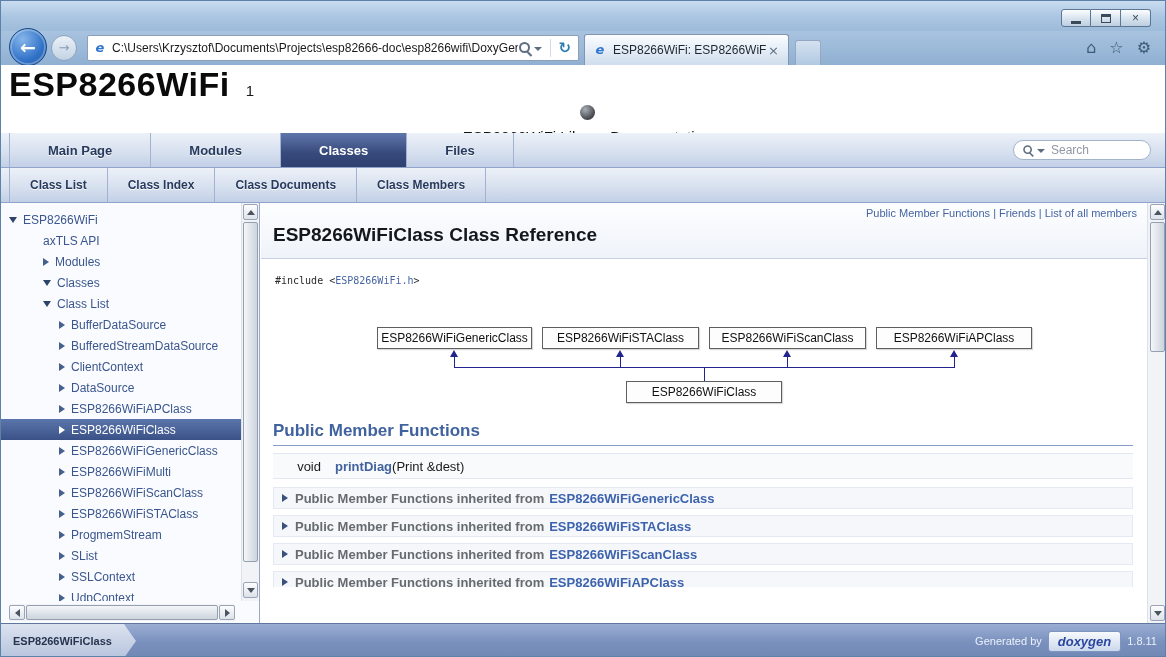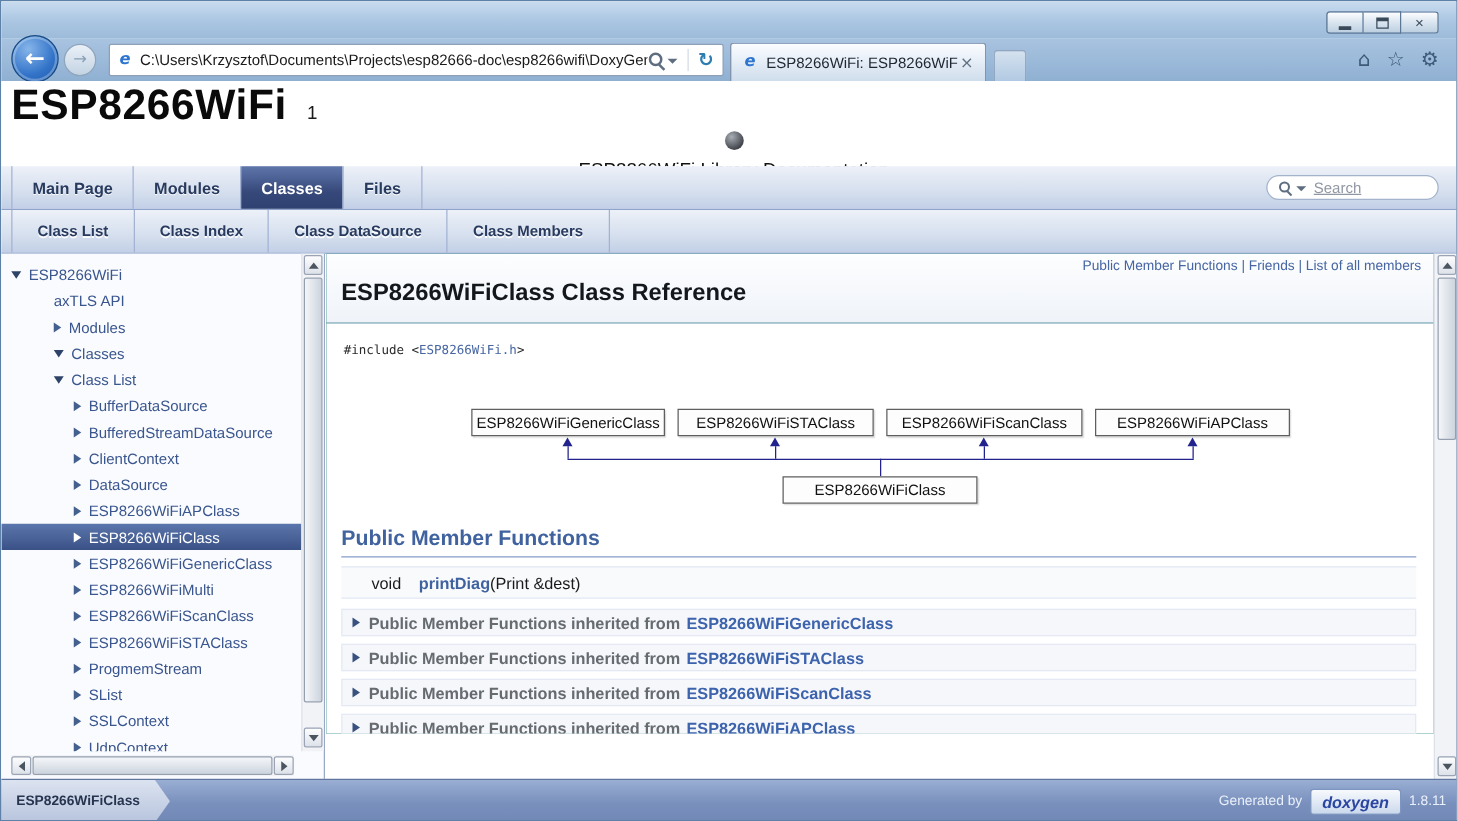--- a/index.html
+++ b/index.html
@@ -58,29 +58,29 @@
 
   .doxy-header { position:relative; height:68px; background:#fff; padding-left:8px; overflow:hidden; }
   .projectname { font-size:34px; font-weight:700; color:#0A0A0A; letter-spacing:.5px; }
   .projectnumber { font-size:15px; color:#1A1A1A; margin-left:16px; }
   .brief-row { display:flex; align-items:center; gap:8px; margin-top:1px;flex-direction:column; }
   .site-logo { width:15px; height:15px; border-radius:50%; background:radial-gradient(circle at 35% 30%, #A8AEB4, #43474D 70%); flex:none; }
   .brief-text { font-size:15px; color:#111; }
 
   .tabrow { position:relative; height:35px; background:linear-gradient(#EDF1F8,#D5DFEE 60%,#C2CFE6);
     border-bottom:1px solid #8FA3CB; display:flex; align-items:stretch; }
-  .tab-item { display:flex; align-items:center; padding:0 16px; font-size:13px; font-weight:700; color:#283A5D;
+  .tab-item { display:flex; align-items:center; padding:0 38px; font-size:13px; font-weight:700; color:#283A5D;
     border-right:1px solid #A3B2D3; text-shadow:0 1px 0 rgba(255,255,255,.9); }
   .tab-item:first-child { border-left:1px solid #A3B2D3; margin-left:8px; }
   .tab-item.active { background:linear-gradient(#5F76AB,#37497B 60%,#2F4170); color:#fff; text-shadow:none; }
   .tabrow.sub .tab-item { font-size:12px; padding:0 20px; }
   .searchbox { position:absolute; right:14px; top:7px; width:138px; height:20px; background:#fff;
     border:1px solid #A3B3CC; border-radius:10px; display:flex; align-items:center; padding:0 7px; }
   .searchbox .mag { transform:scale(.8); }
-  .search-text { font-size:12px; color:#9097A3; margin-left:2px;text-decoration:underline; }
+  .search-text { font-size:12px; color:#9097A3; margin-left:2px; }
 
   .split { position:absolute; top:138px; left:0; width:1166px; height:420px; }
 
   
   .sidebar { position:absolute; left:0; top:0; width:259px; height:420px; background:#FAFBFE; border-right:1px solid #99A8C4; }
   .tree { position:absolute; left:0; top:0; width:241px; height:398px; overflow:hidden; padding-top:6px; }
   .tree-item { height:21px; display:flex; align-items:center; font-size:12px; color:#3A568E; white-space:nowrap; cursor:default; }
   .l0 { padding-left:8px; } .l1 { padding-left:42px;align-items:center; } .l2 { padding-left:42px; } .l3 { padding-left:58px; }
   .ar { flex:none; margin-right:6px; }
   .ar-d { width:0; height:0; border-left:4px solid transparent; border-right:4px solid transparent; border-top:6px solid #2E4368; }
@@ -228,21 +228,21 @@
     </div>
 
     <div class="tabrow sub">
       <div class="tab-item">
           <span>Class List</span>
         </div>
       <div class="tab-item">
           <span>Class Index</span>
         </div>
       <div class="tab-item">
-          <span>Class DataSource</span>
+          <span>Class Documents</span>
         </div>
       <div class="tab-item">
           <span>Class Members</span>
         </div>
     </div>
 
     <div class="split">
 
       <div class="sidebar">
         <div class="tree">

